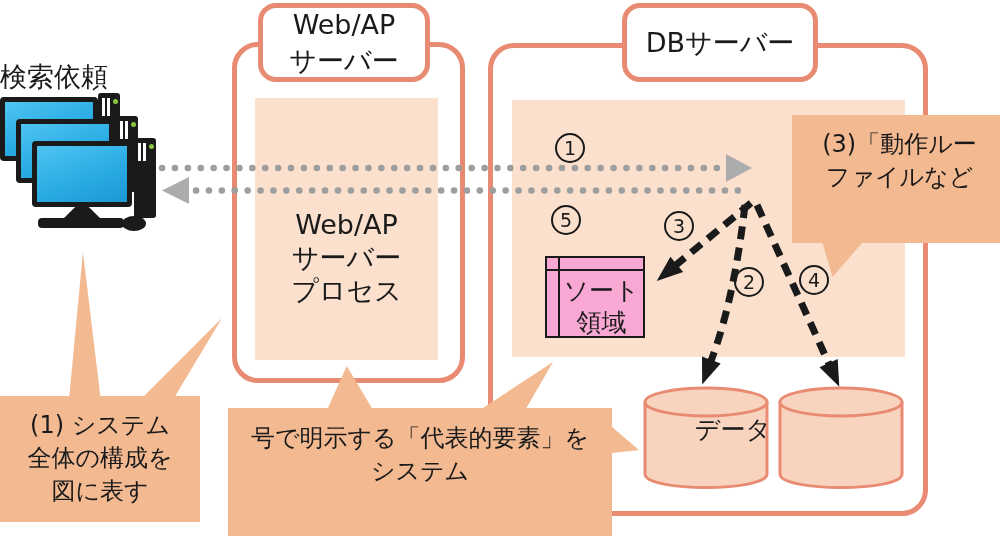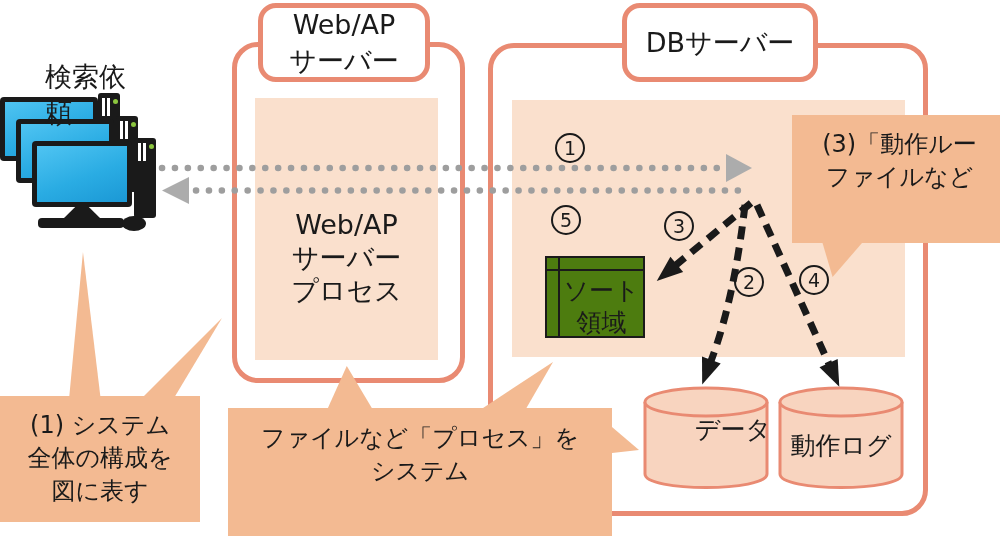--- a/index.html
+++ b/index.html
@@ -24,21 +24,21 @@
   .label-box { position:absolute; background:#fff; border:5px solid #E98A72; border-radius:18px;
     display:flex; flex-direction:column; align-items:center; justify-content:center;
     font-size:27px; font-weight:500; line-height:36px; text-align:center; }
   .label-webap { left:258px; top:3px; width:172px; height:79px; }
   .label-db    { left:622px; top:3px; width:196px; height:79px; }
 
   .proc-text { position:absolute; left:0; right:0; text-align:center; font-size:27px; line-height:33px; font-weight:500; }
   .dbproc-label { position:absolute; left:612px; top:112px; width:200px; text-align:center; font-size:26px; line-height:32px; font-weight:500; }
 
   
-  .sortbox { position:absolute; left:545px; top:256px; width:100px; height:82px; background:#4d7c0f; border:2px solid #1a1a1a; }
+  .sortbox { position:absolute; left:545px; top:256px; width:100px; height:82px; background:#f9a8d4; border:2px solid #1a1a1a; }
   .sortbox .hline { position:absolute; left:0; right:0; top:11px; height:2px; background:#1a1a1a; }
   .sortbox .vline { position:absolute; top:0; bottom:0; left:11px; width:2px; background:#1a1a1a; }
   .sortbox .txt { position:absolute; left:13px; right:0; top:17px; text-align:center; font-size:25px; line-height:32px; font-weight:500; }
 
   .cyl-label { position:absolute; text-align:center; font-size:25px; line-height:32px; font-weight:500; }
 
   
   .circ { position:absolute; width:30px; height:30px; border:2.5px solid #1a1a1a; border-radius:50%;
     display:flex; align-items:center; justify-content:center; font-size:19px; font-weight:500; background:transparent; }
 
@@ -57,21 +57,21 @@
   .tower .s1 { left:4px; } .tower .s2 { left:9px; }
   .tower .led { position:absolute; top:6px; left:15px; width:5px; height:5px; border-radius:50%; background:#8CC63F; }
   .monitor { position:absolute; background:#1a1a1a; border-radius:4px; }
   .monitor .screen { position:absolute; left:5px; right:5px; top:5px; bottom:5px;
     background:linear-gradient(160deg,#4FC4F2 0%,#2AACE3 55%,#1B98D5 100%); }
   .stand { position:absolute; left:62px; top:115px; width:40px; height:15px; background:#1a1a1a;
     clip-path:polygon(38% 0,62% 0,100% 100%,0 100%); }
   .base { position:absolute; left:38px; top:128px; width:86px; height:10px; background:#1a1a1a; border-radius:4px; }
   .mouse { position:absolute; left:122px; top:126px; width:24px; height:15px; background:#1a1a1a; border-radius:50%; }
 
-  .kensaku { position:absolute; left:0px; top:59px; width:130px; font-size:27px; font-weight:500; letter-spacing:0px;padding-left:45px; }
+  .kensaku { position:absolute; left:0px; top:59px; width:130px; font-size:27px; font-weight:500; letter-spacing:0px; }
 
   svg.overlay { position:absolute; left:0; top:0; width:1000px; height:536px; pointer-events:none; }
 </style>
 </head>
 <body>
 
 <div class="stage">
 
   <div class="outer-box outer-webap"></div>
   <div class="outer-box outer-db"></div>
@@ -108,21 +108,20 @@
     <ellipse cx="65" cy="16" rx="61" ry="14" fill="#F8D4BF" stroke="#E98A72" stroke-width="3"></ellipse>
   </svg>
   <div class="cyl-label" style="left:641px; top:414px; width:130px;text-align:right;">
     <span style="display:block">データ</span>
   </div>
 
   <svg class="abs" style="left:776px; top:386px;" width="130" height="110" viewBox="0 0 130 110">
     <path d="M4,16 L4,88 C4,106 126,106 126,88 L126,16" fill="#F8D4BF" stroke="#E98A72" stroke-width="3"></path>
     <ellipse cx="65" cy="16" rx="61" ry="14" fill="#F8D4BF" stroke="#E98A72" stroke-width="3"></ellipse>
   </svg>
-  <div class="cyl-label" style="left:776px; top:430px; width:130px;">動作ログ</div>
 
   <svg class="overlay" viewBox="0 0 1000 536">
     <defs>
       <marker id="mb" markerWidth="30" markerHeight="26" refX="3" refY="13" orient="auto" markerUnits="userSpaceOnUse">
         <path d="M2,3 L28,13 L2,23 Z" fill="#1A1A1A"></path>
       </marker>
     </defs>
 
     <path d="M162,168 H722" stroke="#9E9E9E" stroke-width="6.5" stroke-dasharray="0.1 12.8" stroke-linecap="round" fill="none"></path>
     <polygon points="726,154 752,168 726,182" fill="#ACACAC"></polygon>
@@ -179,21 +178,21 @@
   <div class="spike" style="left:480px; top:362px; width:73px; height:48px; clip-path:polygon(100% 0,62% 100%,0 100%);"></div>
   <div class="spike" style="left:612px; top:427px; width:27px; height:26px; clip-path:polygon(0 0,100% 88%,0 100%);"></div>
   <div class="spike" style="left:820px; top:243px; width:42px; height:34px; clip-path:polygon(6% 0,100% 0,30% 100%);"></div>
 
   <div class="callout c1">
     <span>(1) システム</span>
     <span>全体の構成を</span>
     <span>図に表す</span>
   </div>
   <div class="callout c2">
-    <span>ファイルなど「プロセス」を</span>
+    <span>号で明示する「代表的要素」を</span>
     <span>システム</span>
   </div>
   <div class="callout c3">
     <span>(3)「動作ルー</span>
     <span>ファイルなど</span>
   </div>
 
 </div>
 
 </body></html>

